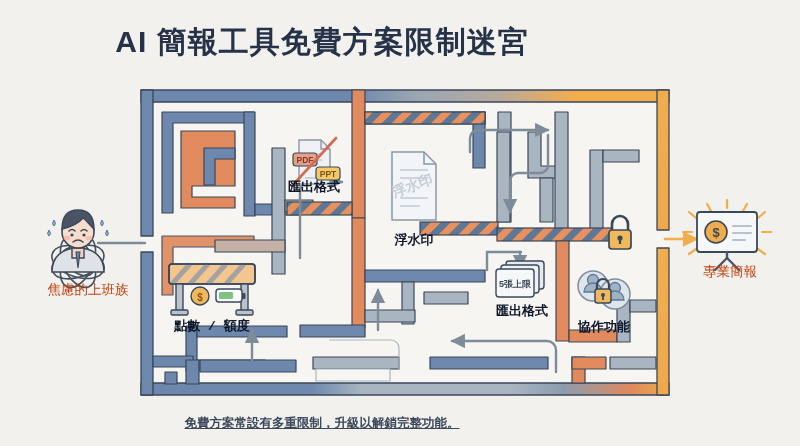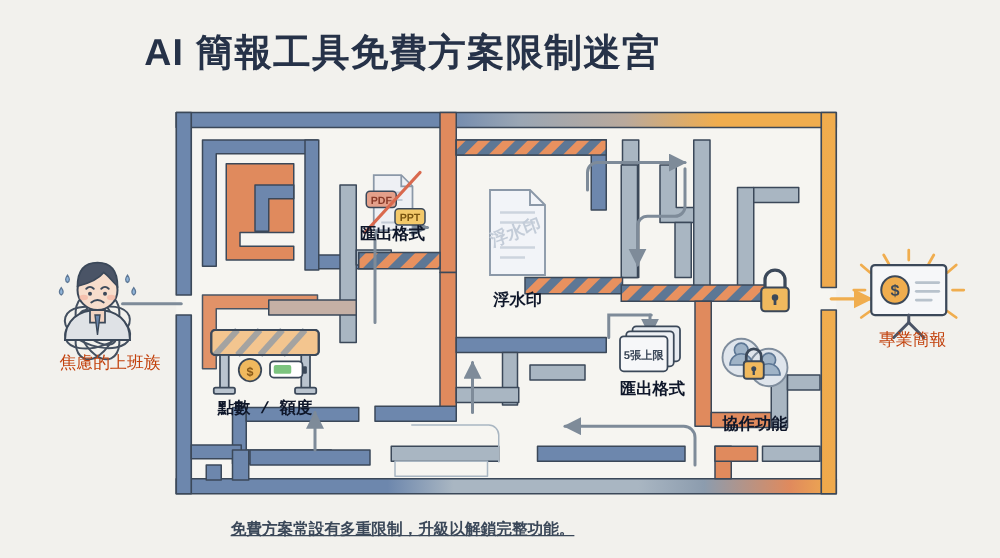--- a/index.html
+++ b/index.html
@@ -376,17 +376,17 @@
   <div class="nodelabel" style="left:264px;top:179px;width:100px;">匯出格式</div>
 
   <div class="nodelabel" style="left:364px;top:232px;width:100px;">浮水印</div>
 
   <div class="nodelabel" style="left:162px;top:319px;width:100px;font-family:Liberation Mono, monospace;">點數 / 額度</div>
 
   <div class="nodelabel" style="left:472px;top:303px;width:100px;">
     <div>匯出格式</div>
   </div>
 
-  <div class="nodelabel" style="left:554px;top:319px;width:100px;margin-top:12px;">協作功能</div>
+  <div class="nodelabel" style="left:554px;top:319px;width:100px;">協作功能</div>
 
   <div class="footer">免費方案常設有多重限制，升級以解鎖完整功能。</div>
 
 </div>
 
 </body></html>

